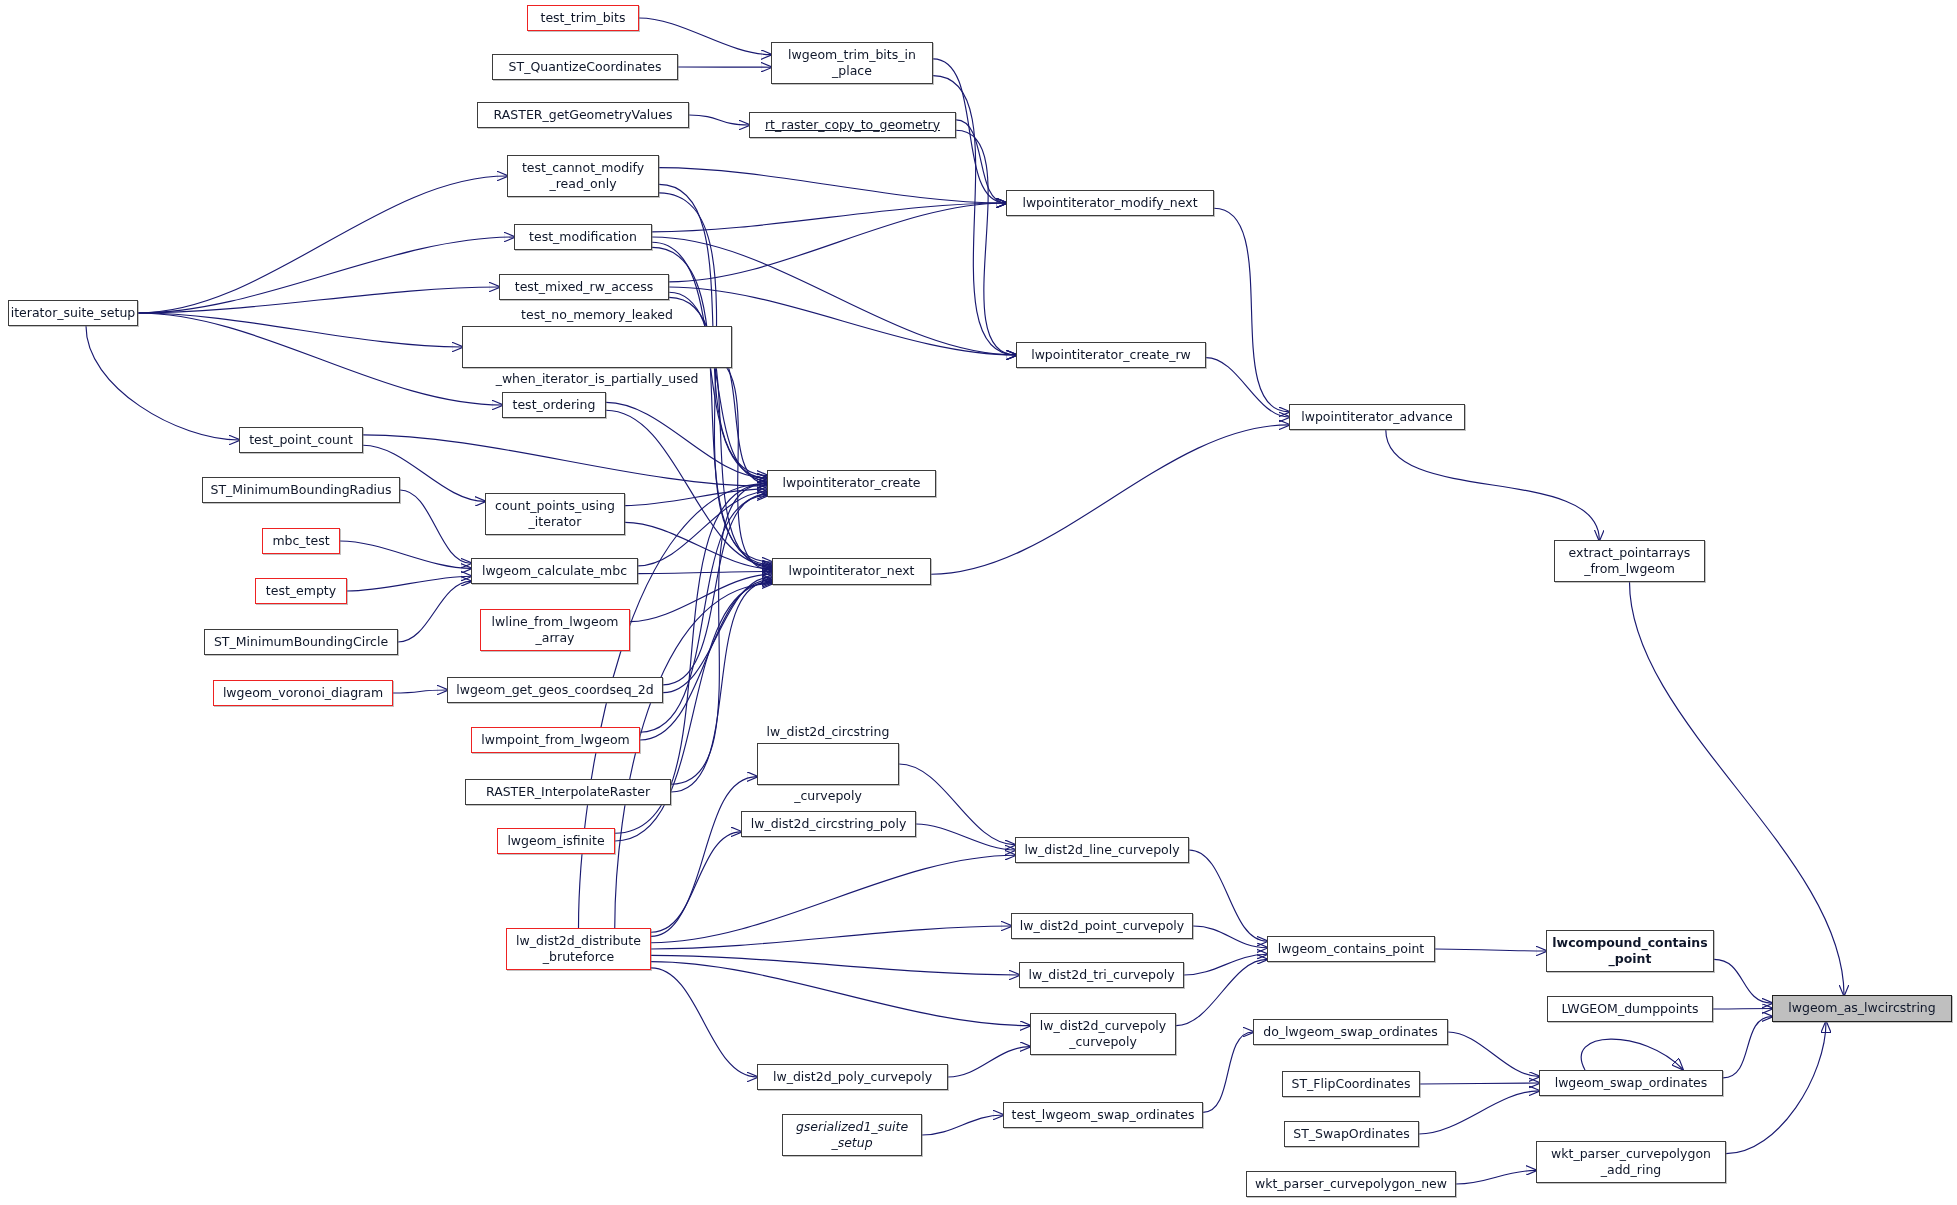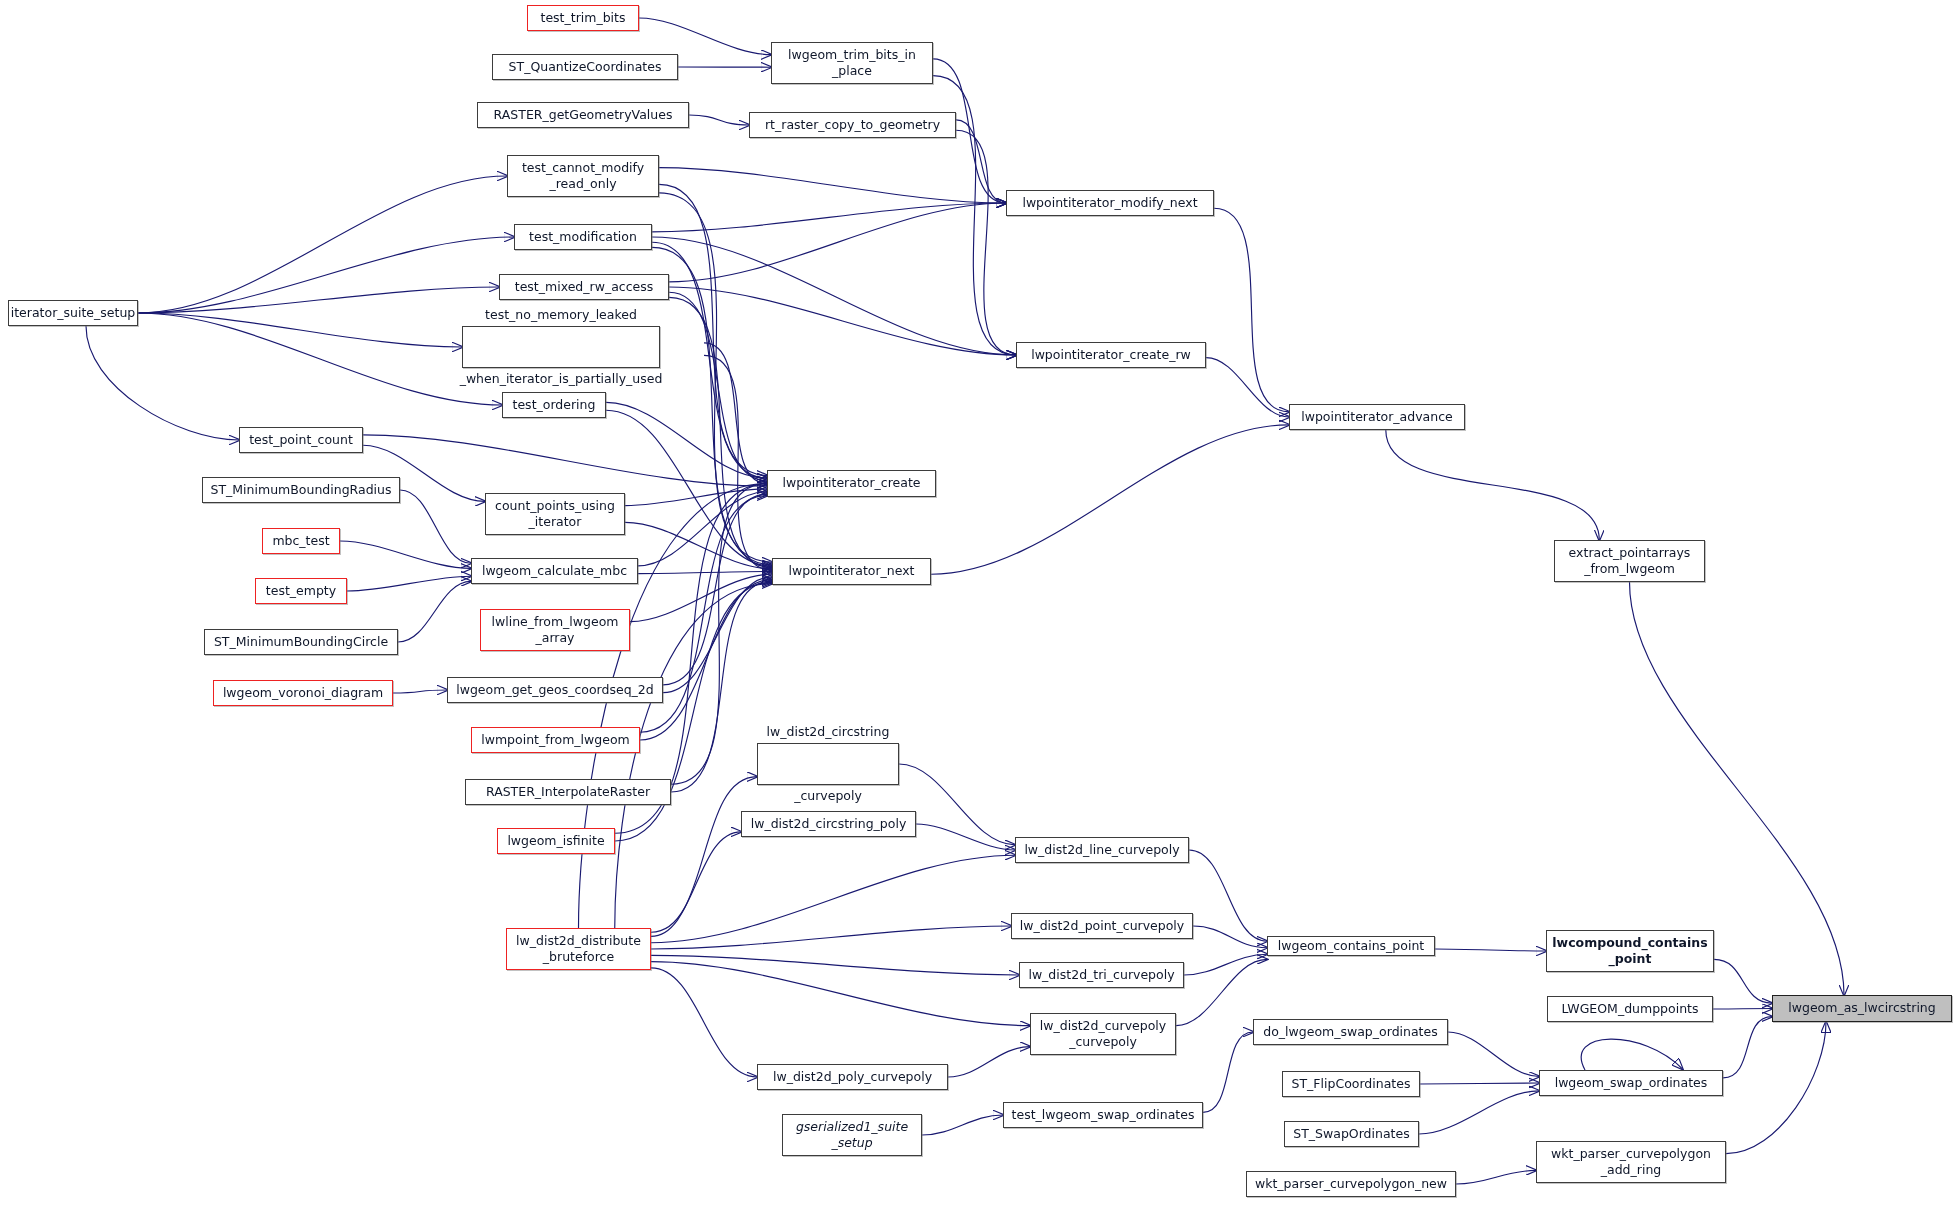--- a/index.html
+++ b/index.html
@@ -125,21 +125,21 @@
       <div class="node" style="left: 507px; top: 155px; width: 152px; height: 42px;">
         <span class="nl">test_cannot_modify</span>
         <span class="nl">_read_only</span>
       </div>
       <div class="node" style="left: 514px; top: 224px; width: 138px; height: 26px;">
         <span class="nl">test_modification</span>
       </div>
       <div class="node" style="left: 499px; top: 274px; width: 170px; height: 26px;">
         <span class="nl">test_mixed_rw_access</span>
       </div>
-      <div class="node" style="left: 462px; top: 326px; width: 198px; height: 42px; gap: 48px;">
+      <div class="node" style="left: 462px; top: 326px; width: 270px; height: 42px; gap: 48px;">
         <span class="nl">test_no_memory_leaked</span>
         <span class="nl">_when_iterator_is_partially_used</span>
       </div>
       <div class="node" style="left: 502px; top: 392px; width: 104px; height: 26px; justify-content: center;">
         <span class="nl">test_ordering</span>
       </div>
       <div class="node" style="left: 239px; top: 427px; width: 124px; height: 26px;">
         <span class="nl">test_point_count</span>
       </div>
       <div class="node" style="left: 202px; top: 477px; width: 198px; height: 26px;">
@@ -181,21 +181,21 @@
         <span class="nl">lwgeom_isfinite</span>
       </div>
       <div class="node red" style="left: 506px; top: 928px; width: 145px; height: 42px;">
         <span class="nl">lw_dist2d_distribute</span>
         <span class="nl">_bruteforce</span>
       </div>
       <div class="node" style="left: 771px; top: 42px; width: 162px; height: 42px;">
         <span class="nl">lwgeom_trim_bits_in</span>
         <span class="nl">_place</span>
       </div>
-      <div class="node" style="left: 749px; top: 112px; width: 207px; height: 26px;">
+      <div class="node" style="left: 749px; top: 112px; width: 207px; height: 26px; text-decoration: underline;">
         <span class="nl">rt_raster_copy_to_geometry</span>
       </div>
       <div class="node" style="left: 767px; top: 470px; width: 169px; height: 27px;">
         <span class="nl">lwpointiterator_create</span>
       </div>
       <div class="node" style="left: 772px; top: 558px; width: 159px; height: 27px;">
         <span class="nl">lwpointiterator_next</span>
       </div>
       <div class="node" style="left: 757px; top: 743px; width: 142px; height: 42px; gap: 48px;">
         <span class="nl">lw_dist2d_circstring</span>
@@ -241,21 +241,21 @@
       </div>
       <div class="node" style="left: 1284px; top: 1121px; width: 135px; height: 26px;">
         <span class="nl">ST_SwapOrdinates</span>
       </div>
       <div class="node" style="left: 1246px; top: 1171px; width: 210px; height: 26px;">
         <span class="nl">wkt_parser_curvepolygon_new</span>
       </div>
       <div class="node" style="left: 1289px; top: 404px; width: 176px; height: 26px;">
         <span class="nl">lwpointiterator_advance</span>
       </div>
-      <div class="node" style="left: 1267px; top: 936px; width: 168px; height: 20px;">
+      <div class="node" style="left: 1267px; top: 936px; width: 168px; height: 26px;">
         <span class="nl">lwgeom_contains_point</span>
       </div>
       <div class="node" style="left: 1554px; top: 540px; width: 151px; height: 42px;">
         <span class="nl">extract_pointarrays</span>
         <span class="nl">_from_lwgeom</span>
       </div>
       <div class="node" style="left: 1546px; top: 930px; width: 168px; height: 42px; font-weight: bold;">
         <span class="nl">lwcompound_contains</span>
         <span class="nl">_point</span>
       </div>

